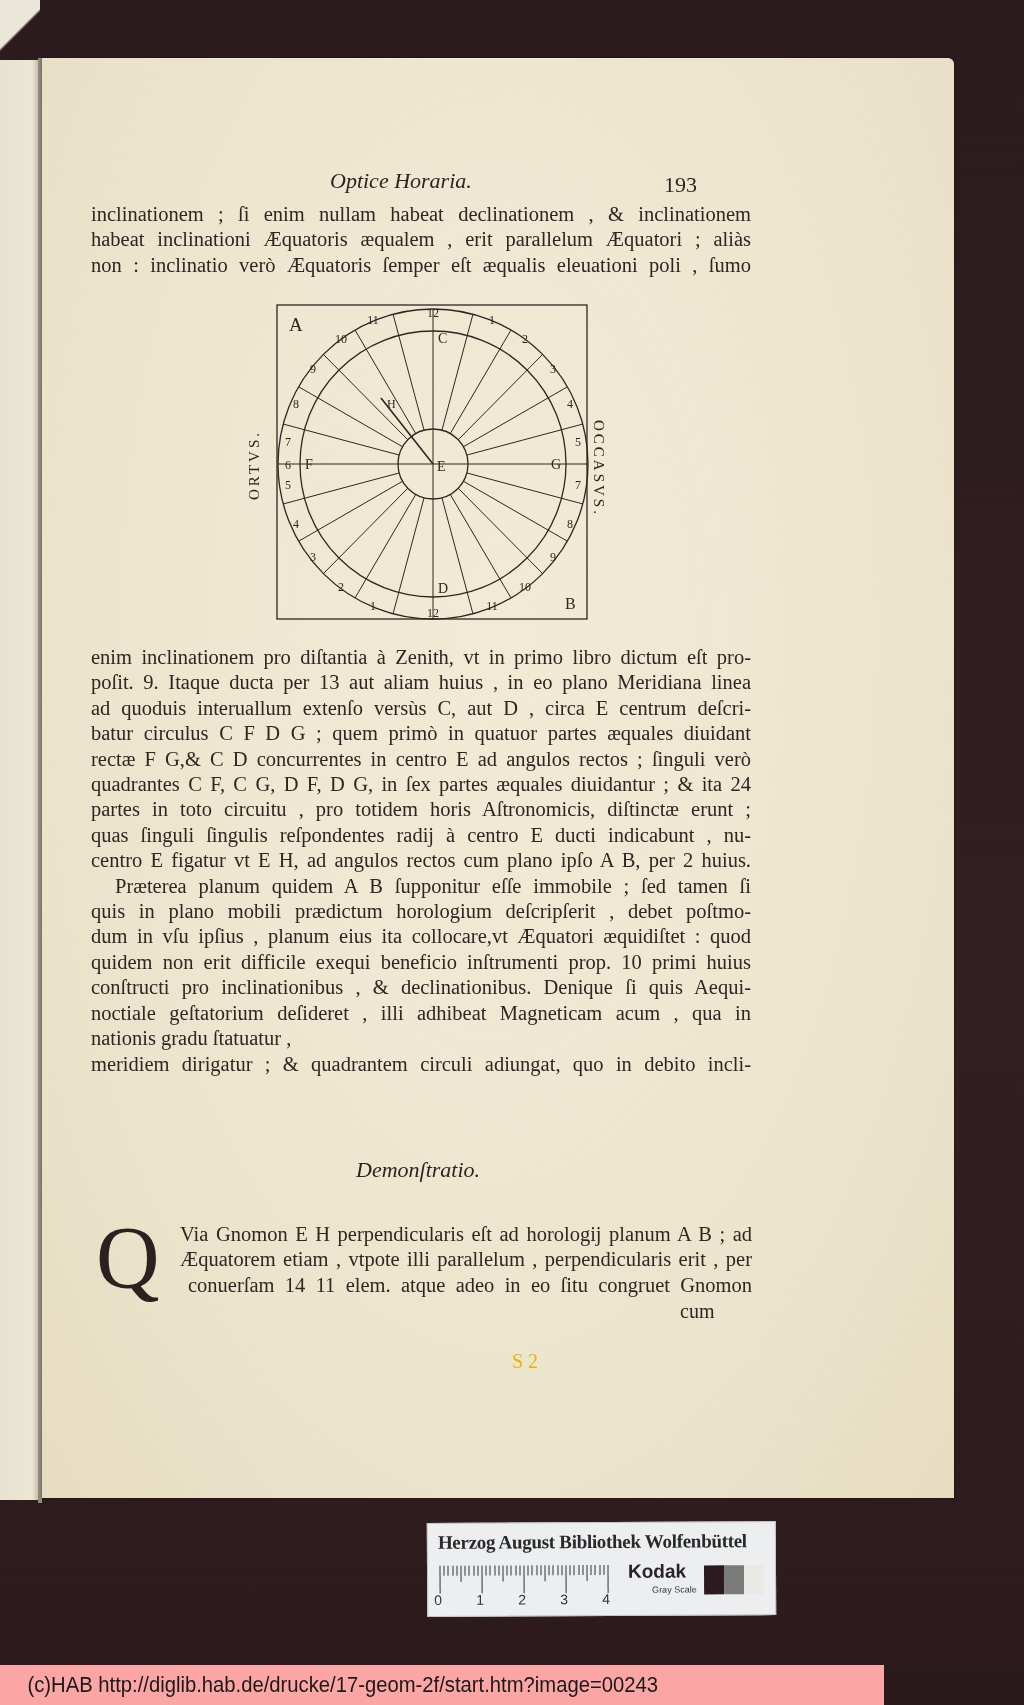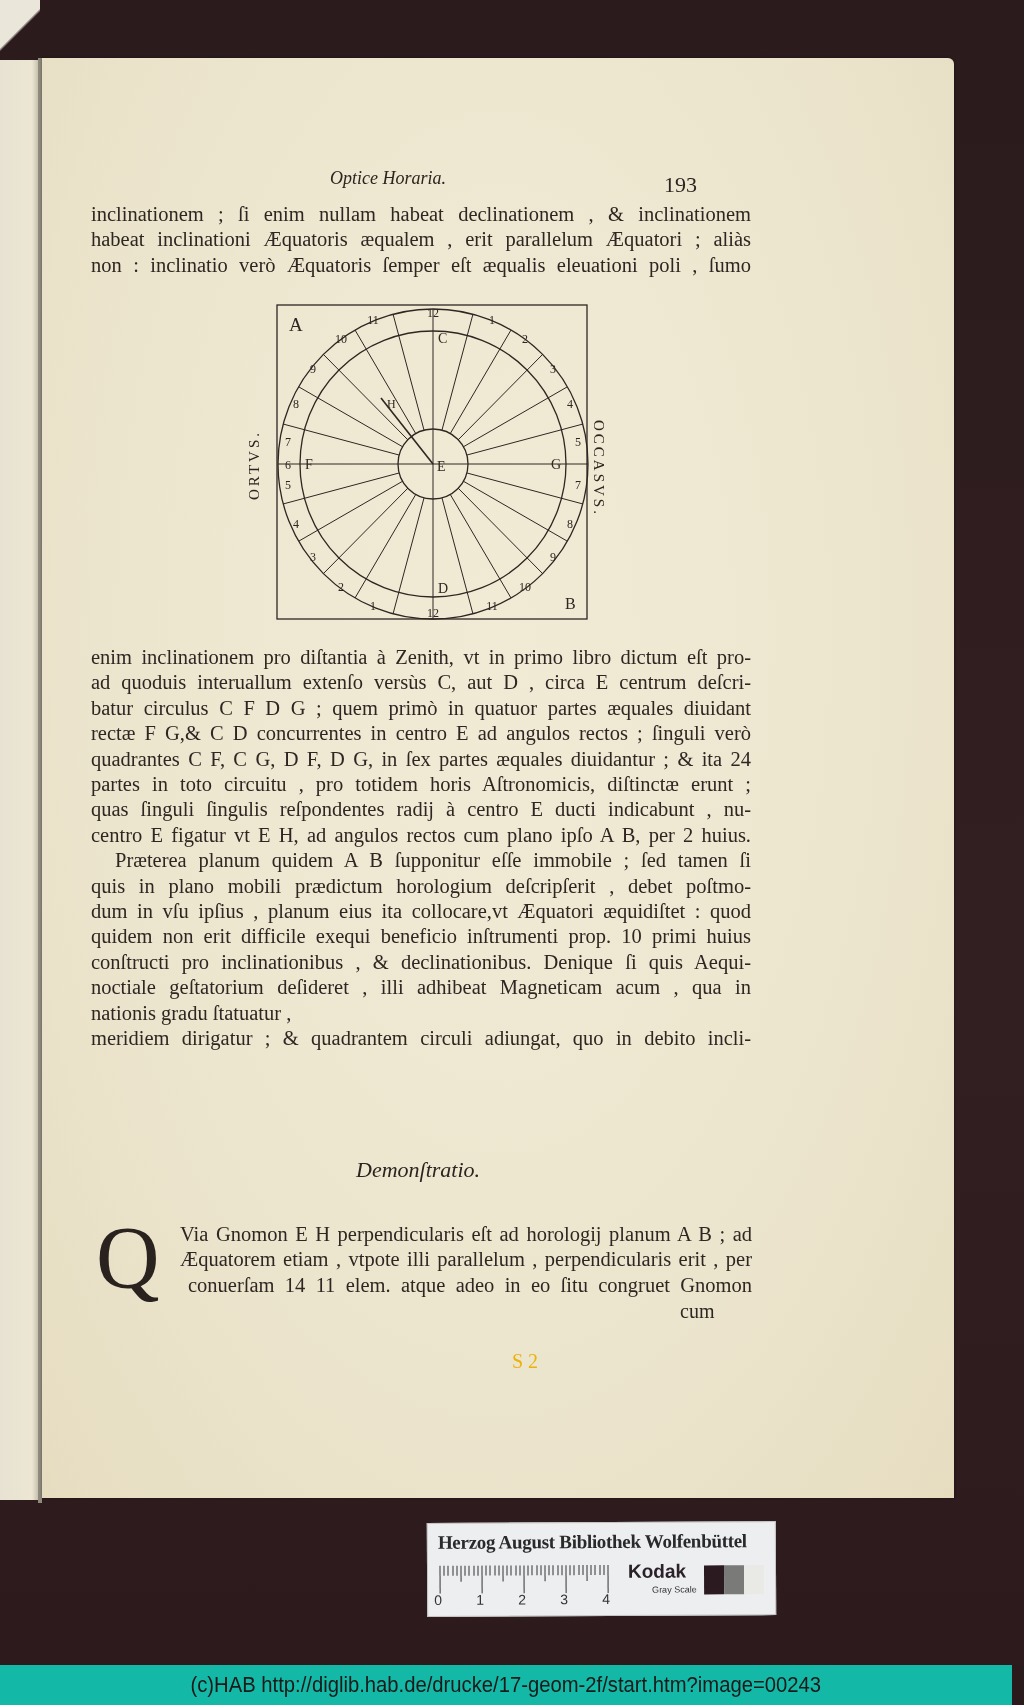--- a/index.html
+++ b/index.html
@@ -24,21 +24,21 @@
     position:absolute; left:38px; top:58px; width:4px; height:1445px;
     background:#8f8a7c;
   }
   .page {
     position:absolute; left:42px; top:58px; width:912px; height:1440px;
     background:radial-gradient(ellipse at 50% 40%,#f1ebd6 0%,#ede6cf 55%,#e6ddc1 100%);
     border-top-right-radius:6px;
     box-shadow:0 0 3px rgba(0,0,0,0.4);
   }
   .running-head {
-    position:absolute; left:330px; top:168px; font-style:italic; font-size:18px; color:#2b2420;
+    position:absolute; left:330px; top:168px; font-style:italic; font-size:22px; color:#2b2420;
     font-family:"Liberation Serif", serif;
   }
   .page-number {
     position:absolute; left:664px; top:172px; font-size:22px; color:#2b2420;
     font-family:"Liberation Serif", serif;
   }
   .text-block {
     position:absolute; left:91px; width:660px; color:#2e2622;
     font-family:"Liberation Serif", serif; font-size:20.5px; line-height:25.4px;
     text-align:justify;
@@ -82,22 +82,22 @@
     position:absolute; left:10px; top:8px; font-family:"Liberation Serif", serif; font-weight:bold;
     font-size:19px; color:#2a2a2a; white-space:nowrap; letter-spacing:-0.3px;
   }
   .ruler { position:absolute; left:10px; top:40px; width:180px; height:30px; }
   .ruler-nums { position:absolute; left:6px; top:68px; width:200px; font-family:"Liberation Sans", sans-serif; font-size:14px; color:#333; }
   .ruler-nums span { position:absolute; }
   .kodak { position:absolute; left:200px; top:38px; font-family:"Liberation Sans", sans-serif; font-weight:bold; font-size:19px; color:#2a2228; }
   .kodak-sub { position:absolute; left:224px; top:62px; font-family:"Liberation Sans", sans-serif; font-size:9px; color:#333; }
   .swatch { position:absolute; top:43px; width:20px; height:29px; }
   .footer-bar {
-    position:absolute; left:0; top:1665px; width:1012px; height:40px;
-    background:#14b8a6; text-align:center;
+    position:absolute; left:0; top:1665px; width:884px; height:40px;
+    background:#fca5a5; 
   }
   .footer-text {
     font-family:"Liberation Sans", sans-serif; font-size:22px; color:#1a1a1a; line-height:40px;
     display:inline-block; transform:scaleX(0.92);
   }
 </style>
 </head>
 <body>
 
 <div class="scan-bg"></div>
@@ -185,20 +185,21 @@
     <text x="217" y="307">11</text>
     <text x="250" y="288">10</text>
     <text x="278" y="258">9</text>
     <text x="295" y="225">8</text>
     <text x="303" y="186">7</text>
   </g>
 </svg>
 
 <div class="text-block" id="body-text">
   <span class="line">enim inclinationem pro diſtantia à Zenith, vt in primo libro dictum eſt pro-</span>
+  <span class="line">poſit. 9. Itaque ducta per 13 aut aliam huius , in eo plano Meridiana linea</span>
   <span class="line">ad quoduis interuallum extenſo versùs C, aut D , circa E centrum deſcri-</span>
   <span class="line">batur circulus C F D G ; quem primò in quatuor partes æquales diuidant</span>
   <span class="line">rectæ F G,&amp; C D concurrentes in centro E ad angulos rectos ; ſinguli verò</span>
   <span class="line">quadrantes C F, C G, D F, D G, in ſex partes æquales diuidantur ; &amp; ita 24</span>
   <span class="line">partes in toto circuitu , pro totidem horis Aſtronomicis, diſtinctæ erunt ;</span>
   <span class="line">quas ſinguli ſingulis reſpondentes radij à centro E ducti indicabunt , nu-</span>
   <span class="line">centro E figatur vt E H, ad angulos rectos cum plano ipſo A B, per 2 huius.</span>
   <span class="line indent">Præterea planum quidem A B ſupponitur eſſe immobile ; ſed tamen ſi</span>
   <span class="line">quis in plano mobili prædictum horologium deſcripſerit , debet poſtmo-</span>
   <span class="line">dum in vſu ipſius , planum eius ita collocare,vt Æquatori æquidiſtet : quod</span>

